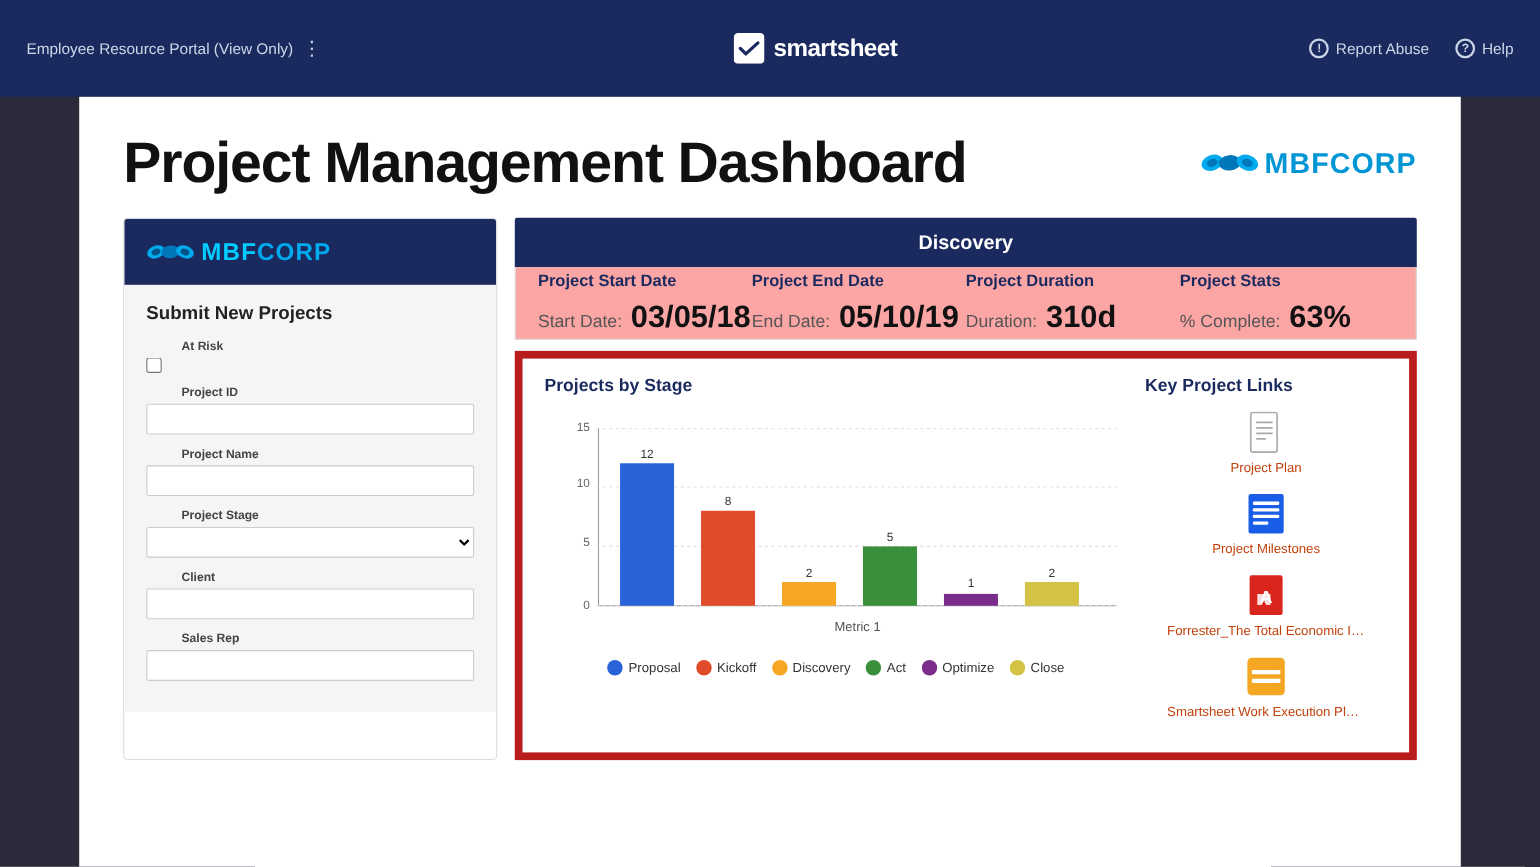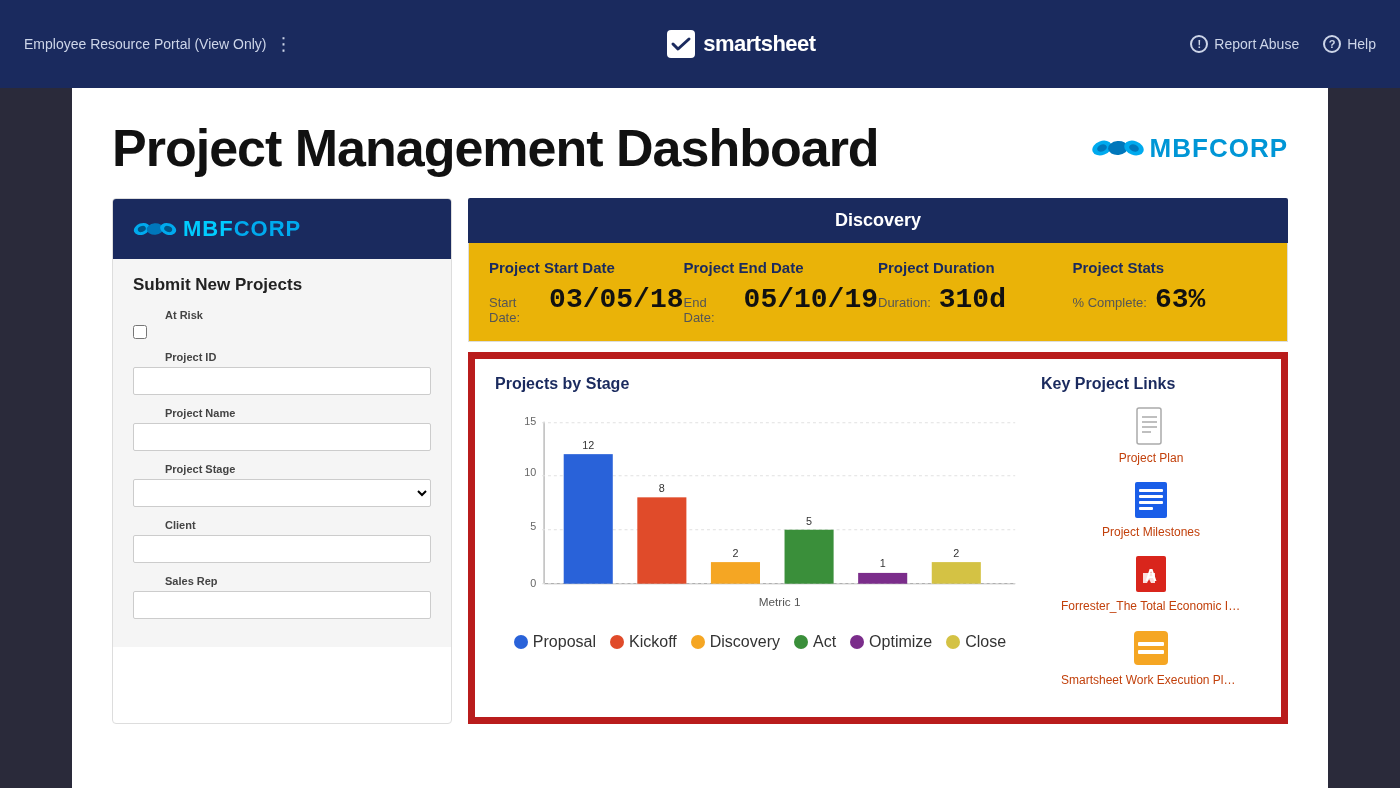--- a/index.html
+++ b/index.html
@@ -210,47 +210,46 @@
       font-weight: bold;
       padding: 12px;
       border-radius: 2px 2px 0 0;
     }
 
     
     .stats-row {
       display: flex;
       border: 1px solid #ddd;
       border-top: none;
-      background: #eab308;
-      padding: 16px 20px;
+      background: #fca5a5;
+      padding: 4px 20px;
       gap: 0;
     }
     .stat-block {
       flex: 1;
     }
     .stat-title {
       font-size: 15px;
       font-weight: bold;
       color: #1a2a5e;
       margin-bottom: 8px;
     }
     .stat-row {
       display: flex;
       align-items: baseline;
       gap: 8px;
     }
     .stat-label {
-      font-size: 13px;
+      font-size: 16px;
       color: #555;
     }
     .stat-value {
       font-size: 28px;
       font-weight: bold;
       color: #111;
-      font-family: Liberation Mono, monospace;
     }
 
     
     .content-row {
       display: flex;
       gap: 16px;
       margin-top: 10px;
       border: 7px solid #b91c1c;
       background: white;
       padding: 16px 20px;
@@ -279,21 +278,21 @@
       display: flex;
       gap: 14px;
       margin-top: 8px;
       flex-wrap: wrap;
       justify-content: center;
     }
     .legend-item {
       display: flex;
       align-items: center;
       gap: 5px;
-      font-size: 16px;
+      font-size: 12px;
       color: #333;
     }
     .legend-dot {
       width: 14px;
       height: 14px;
       border-radius: 50%;
     }
 
     
     .links-section {

